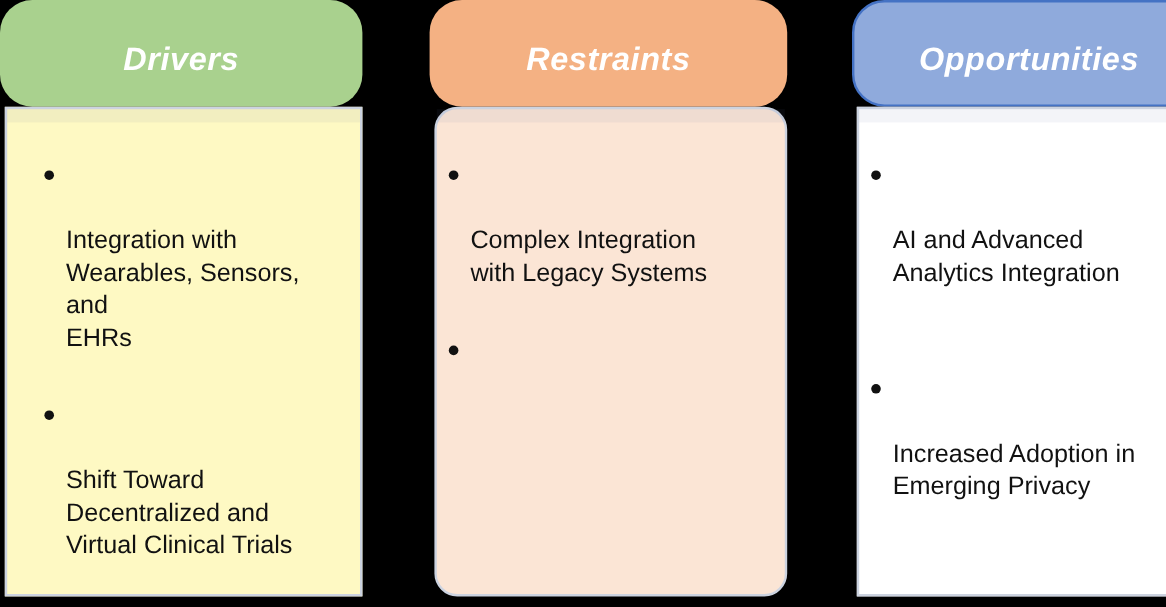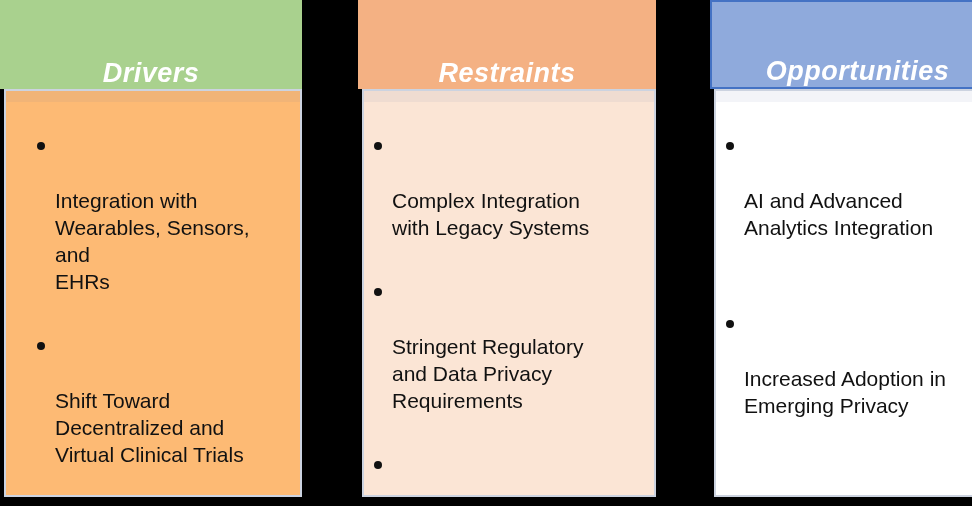--- a/index.html
+++ b/index.html
@@ -13,28 +13,29 @@
   }
   .col { position: absolute; top: 0; height: 497px; }
   .col-drivers       { left: 0;   width: 302px; }
   .col-restraints    { left: 358px; width: 298px; }
   .col-opportunities { left: 710px; width: 295px; }
 
   .col-header {
     box-sizing: border-box;
     height: 89px;
     display: flex;
-    align-items: flex-end;
+    align-items: center;
     justify-content: center;
     padding-top: 10px;
     color: #fff;
     font-style: italic;
     font-weight: bold;
     font-size: 27px;
     letter-spacing: 0.5px;
+    border-radius: 27px;
   }
   .col-opportunities .col-header {
     border-style: solid;
     border-width: 2px;
   }
 
   .col-body {
     position: absolute;
     top: 89px;
     left: 4px;
@@ -78,21 +79,21 @@
 </style>
 </head>
 <body>
 
 <div class="canvas">
 
   <section class="col col-drivers">
     <header class="col-header" style="background-color: rgb(169, 209, 142);">
       <span>Drivers</span>
     </header>
-    <div class="col-body" style="background-color: #fdba74; padding-left: 29px;">
+    <div class="col-body" style="background-color: #fef9c3; padding-left: 29px;">
       <ul class="bullets">
         <li>
           <span class="dot"></span>
           <span>Integration with
 Wearables, Sensors, and
 EHRs</span>
         </li>
         <li>
           <span class="dot"></span>
           <span>Shift Toward
@@ -104,32 +105,26 @@
           
         </li>
       </ul>
     </div>
   </section>
 
   <section class="col col-restraints">
     <header class="col-header" style="background-color: rgb(244, 177, 131);">
       <span>Restraints</span>
     </header>
-    <div class="col-body" style="background-color: rgb(251, 229, 213);">
+    <div class="col-body" style="background-color: rgb(251, 229, 213); border-radius: 19px;">
       <ul class="bullets">
         <li>
           <span class="dot"></span>
           <span>Complex Integration
 with Legacy Systems</span>
-        </li>
-        <li>
-          <span class="dot"></span>
-          <span>Stringent Regulatory
-and Data Privacy
-Requirements</span>
         </li>
         <li>
           <span class="dot"></span>
           
         </li>
       </ul>
     </div>
   </section>
 
   <section class="col col-opportunities">

